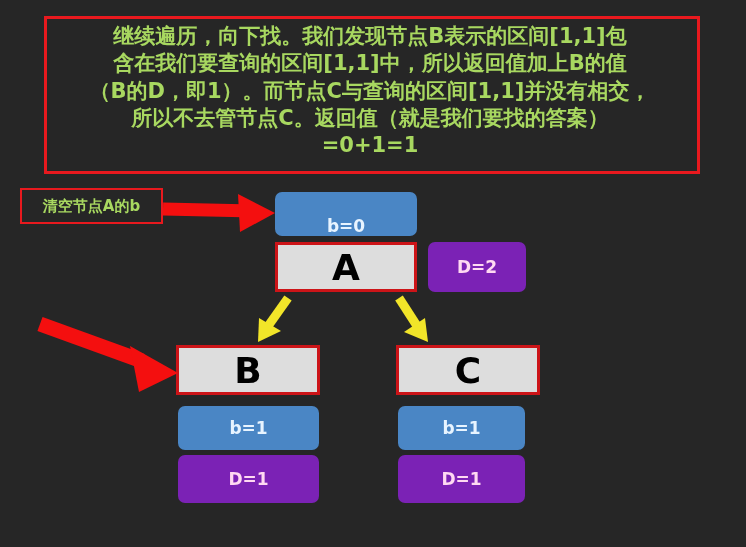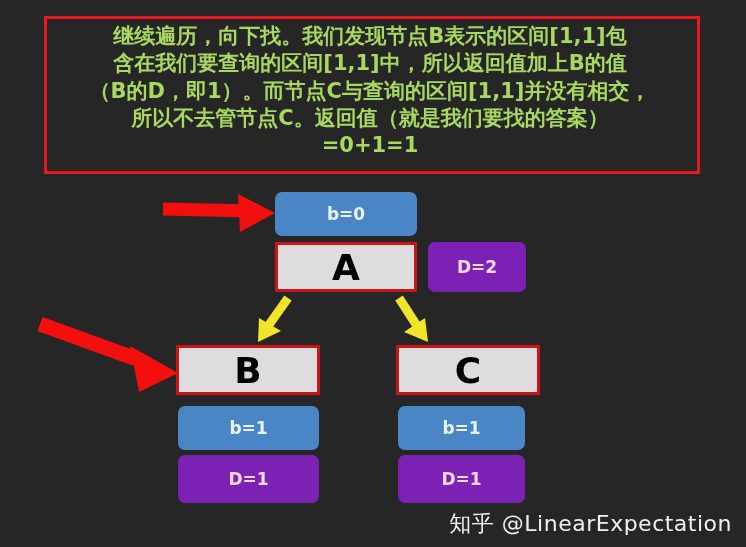--- a/index.html
+++ b/index.html
@@ -122,22 +122,25 @@
 <div id="canvas">
 
   <div id="explanation-box">
     <div id="explanation-text">继续遍历，向下找。我们发现节点B表示的区间[1,1]包
 含在我们要查询的区间[1,1]中，所以返回值加上B的值
 （B的D，即1）。而节点C与查询的区间[1,1]并没有相交，
 所以不去管节点C。返回值（就是我们要找的答案）
 =0+1=1</div>
   </div>
 
+  <div id="annotation-box">
+    <span id="annotation-text">清空节点A的b</span>
+  </div>
 
-  <div class="val-box blue" style="left:275px; top:192px; width:142px; height:44px;">
+  <div class="val-box blue" style="left:275px; top:192px; width:142px; height:44px;align-items:flex-end;">
     <span>b=0</span>
   </div>
 
   <div class="node-box" style="left:275px; top:242px; width:142px; height:50px;">
     <span>A</span>
   </div>
 
   <div class="val-box purple" style="left:428px; top:242px; width:98px; height:50px;">
     <span>D=2</span>
   </div>
@@ -183,15 +186,14 @@
       <polygon points="275,213 238,194 240,232" fill="#f40f0f"></polygon>
     </g>
 
     <g>
       <line x1="40" y1="324" x2="142" y2="361" stroke="#f40f0f" stroke-width="15" stroke-linecap="butt"></line>
       <polygon points="178,373 130,346 139,392" fill="#f40f0f"></polygon>
     </g>
 
   </svg>
 
-  <div id="watermark">知乎 @LinearExpectation</div>
 
 </div>
 
 </body></html>

